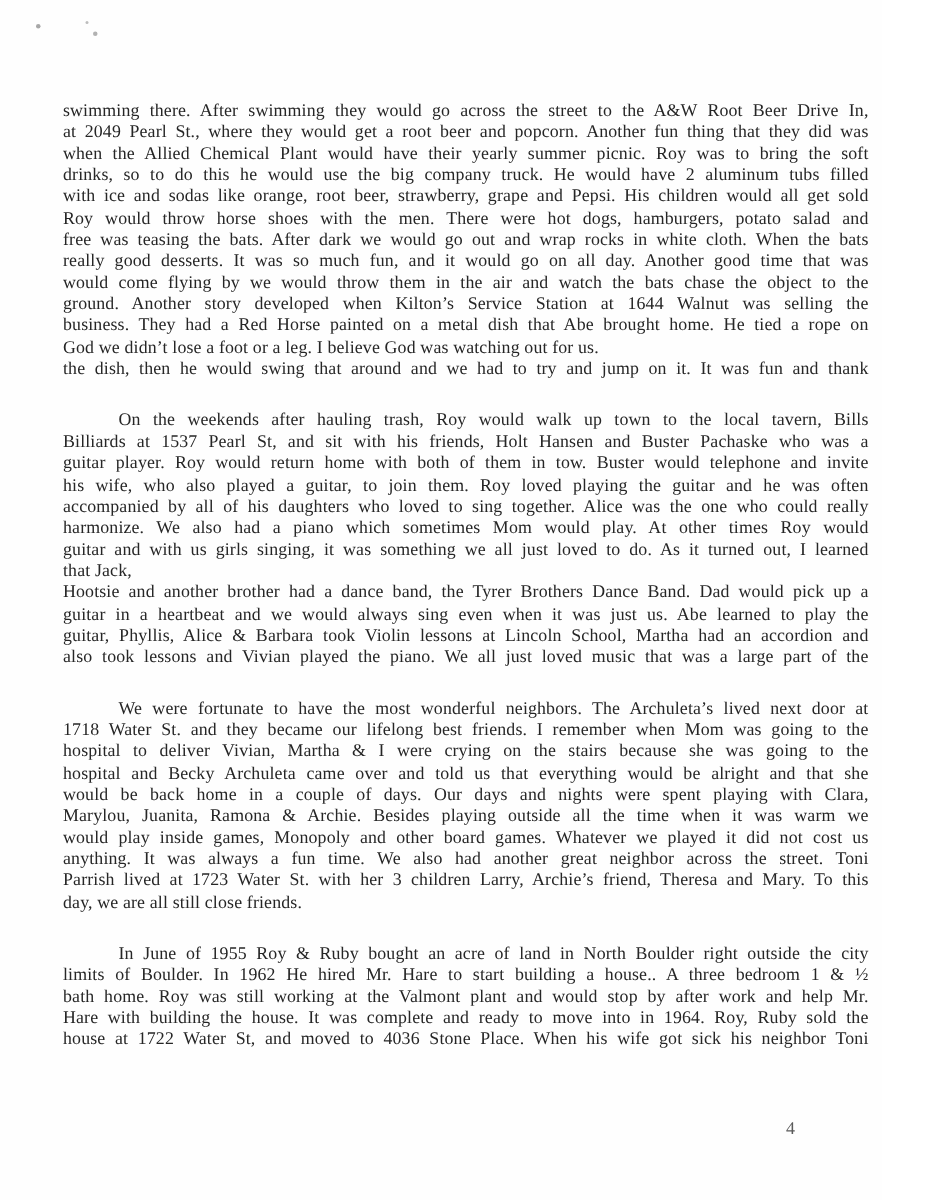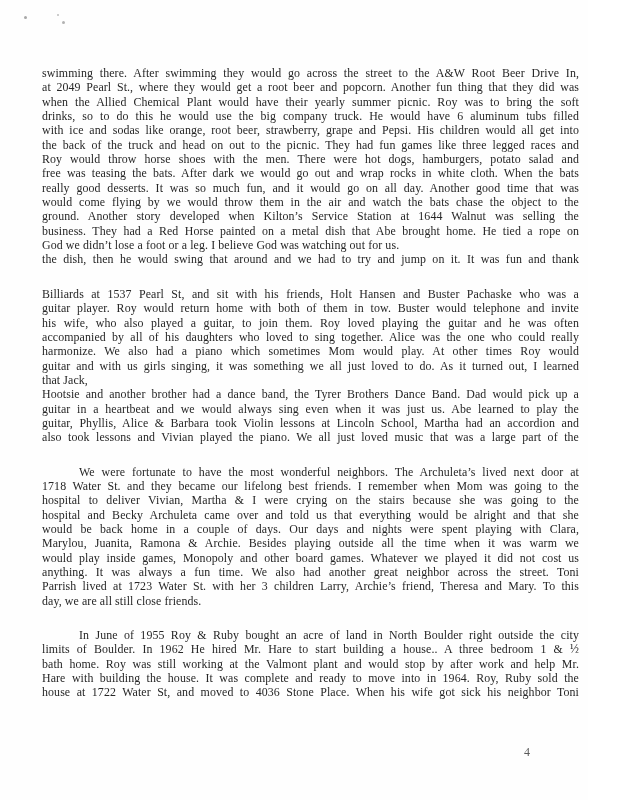--- a/index.html
+++ b/index.html
@@ -62,33 +62,33 @@
 <div id="page">
   <span class="speck speck-1"></span>
   <span class="speck speck-2"></span>
   <span class="speck speck-3"></span>
 
   <div id="text-block">
       <p class="para">
         <span class="line">swimming there.  After swimming they would go across the street to the A&amp;W Root Beer Drive In,</span>
         <span class="line">at 2049 Pearl St., where they would get a root beer and popcorn. Another fun thing that they did was</span>
         <span class="line">when the Allied Chemical Plant would have their yearly summer picnic. Roy was to bring the soft</span>
-        <span class="line">drinks, so to do this he would use the big company truck. He would have 6 aluminum tubs filled</span>
-        <span class="line">with ice and sodas like orange, root beer, strawberry, grape and Pepsi. His children would all get into</span>
-        <span class="line">the back of the truck and head on out to the picnic.  They had fun games like three legged races and</span>
+        <span class="line">drinks, so to do this he would use the big company truck. He would have 2 aluminum tubs filled</span>
+        <span class="line">with ice and sodas like orange, root beer, strawberry, grape and Pepsi. His children would all get sold</span>
         <span class="line">Roy would throw horse shoes with the men.  There were hot dogs, hamburgers, potato salad and</span>
         <span class="line">free was teasing the bats. After dark we would go out and wrap rocks in white cloth. When the bats</span>
         <span class="line">really good desserts.  It was so much fun, and it would go on all day.  Another good time that was</span>
         <span class="line">would come flying by we would throw them in the air and watch the bats chase the object to the</span>
         <span class="line">ground.  Another story developed when Kilton’s Service Station at 1644 Walnut was selling the</span>
         <span class="line">business. They had a Red Horse painted on a metal dish that Abe brought home. He tied a rope on</span>
         <span class="line flush">God we didn’t lose a foot or a leg.  I believe God was watching out for us.</span>
         <span class="line">the dish, then he would swing that around and we had to try and jump on it.  It was fun and thank</span>
       </p>
       <p class="para">
+        <span class="line indent">On the weekends after hauling trash, Roy would walk up town to the local tavern, Bills</span>
         <span class="line">Billiards at 1537 Pearl St, and sit with his friends, Holt Hansen and Buster Pachaske who was a</span>
         <span class="line">guitar player. Roy would return home with both of them in tow. Buster would telephone and invite</span>
         <span class="line">his wife, who also played a guitar, to join them. Roy loved playing the guitar and he was often</span>
         <span class="line">accompanied by all of his daughters who loved to sing together.  Alice was the one who could really</span>
         <span class="line">harmonize.  We also had a piano which sometimes Mom would play. At other times Roy would</span>
         <span class="line">guitar and with us girls singing, it was something we all just loved to do. As it turned out, I learned</span>
         <span class="line flush">that Jack,</span>
         <span class="line">Hootsie and another brother had a dance band, the Tyrer Brothers Dance Band. Dad would pick up a</span>
         <span class="line">guitar in a heartbeat and we would always sing even when it was just us.  Abe learned to play the</span>
         <span class="line">guitar, Phyllis, Alice &amp; Barbara took Violin lessons at Lincoln  School, Martha had an accordion and</span>

